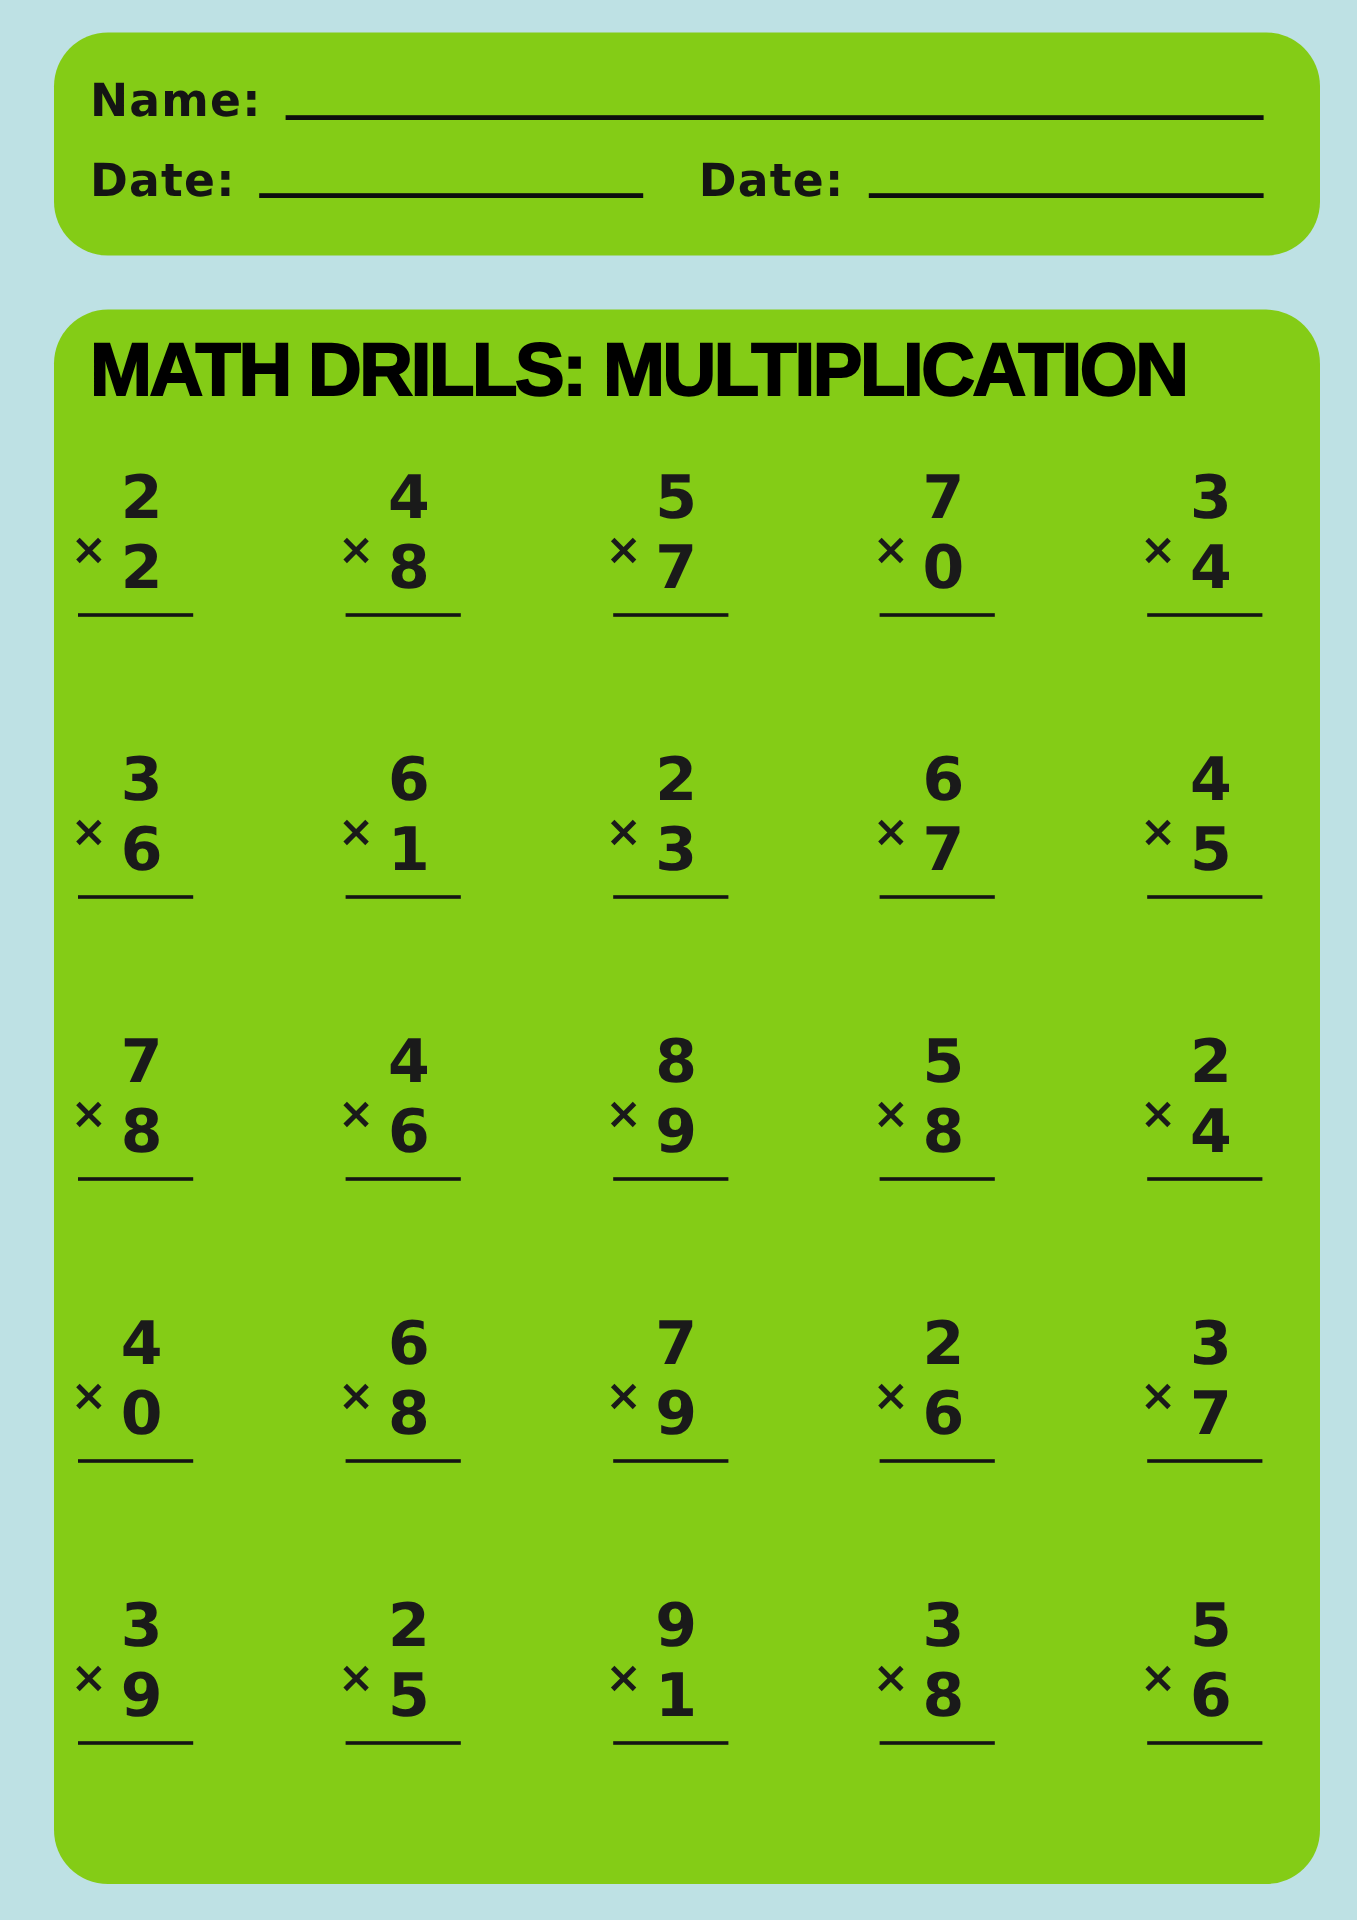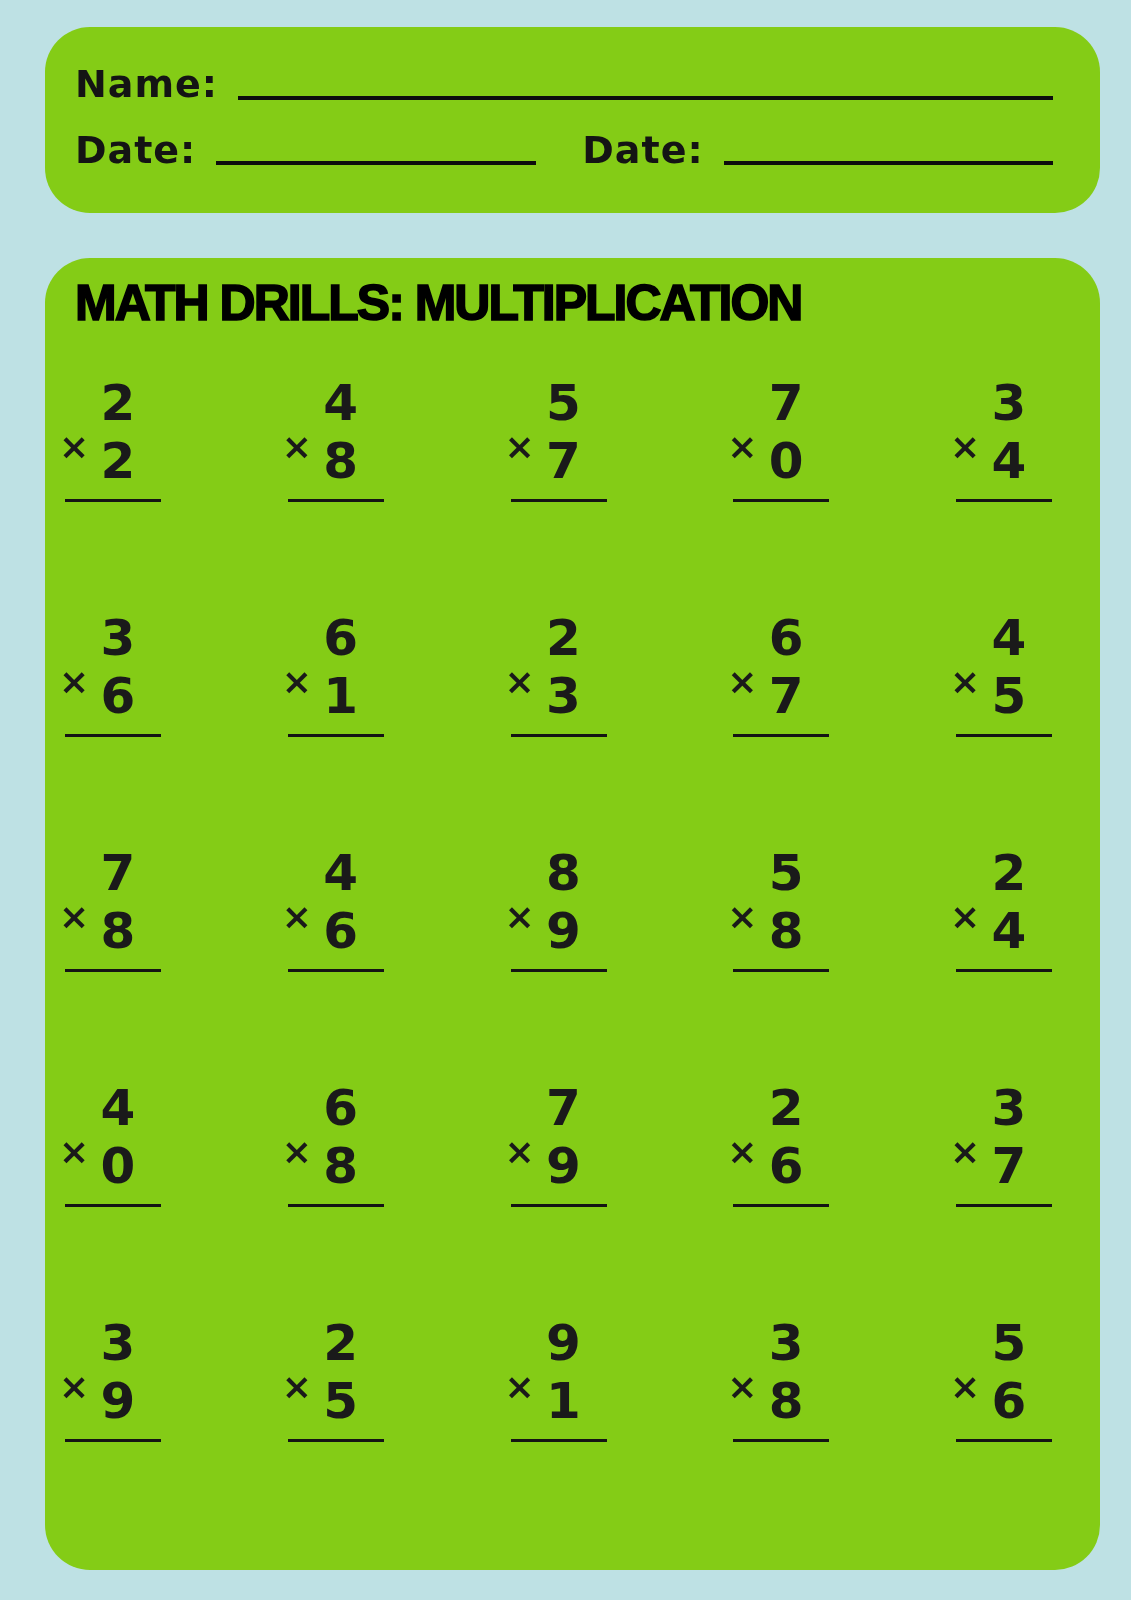--- a/index.html
+++ b/index.html
@@ -33,21 +33,21 @@
     border-bottom: 4px solid #0d0d0d;
     margin: 0 0 7px 20px;
     flex: 1;
   }
   .fill-line.fixed { flex: 0 0 320px; }
   .date-label { margin-left: 46px; }
 
   
   .title {
     font-family: "Liberation Sans", sans-serif;
-    font-size: 50px; font-weight: bold;
+    font-size: 62px; font-weight: bold;
     letter-spacing: -2px;
     color: #000000;
     -webkit-text-stroke: 1.6px #000000;
     line-height: 1.0;
     white-space: nowrap;
     margin: 6px 0 0 0;
   }
 
   
   .grid { margin: 50px 0 0 -10px; }

